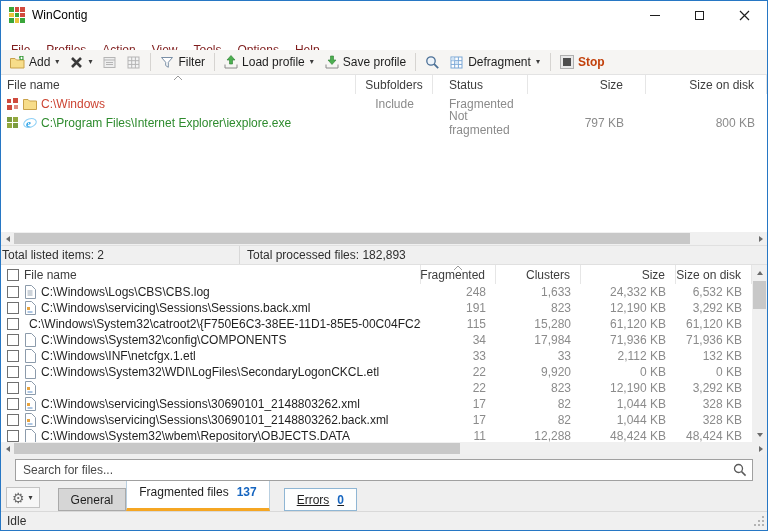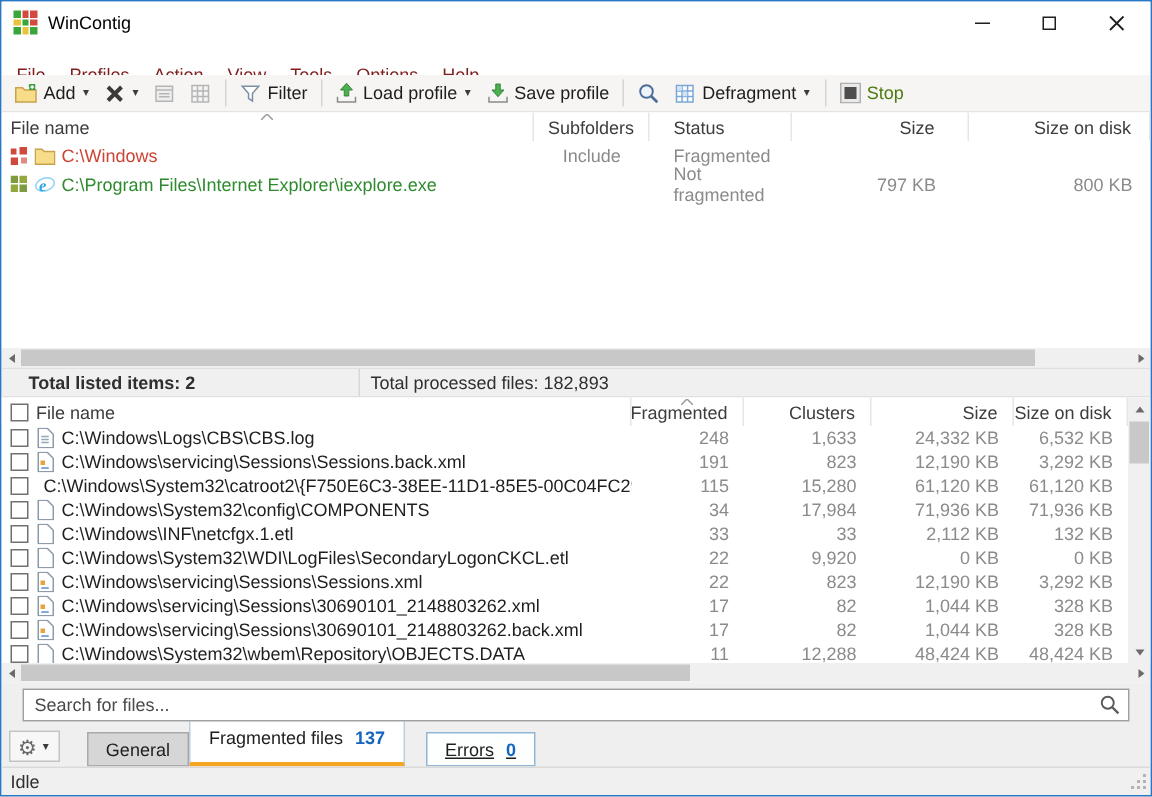--- a/index.html
+++ b/index.html
@@ -19,21 +19,21 @@
   .glyph-min { width:10px; height:1px; background:#1e1e1e; }
   .glyph-max { width:9px; height:9px; border:1px solid #1e1e1e; }
 
   
   .menubar { height:21px; display:flex; align-items:center; padding-left:2px; background:#fff; flex:0 0 auto; }
   .menu-item { padding:2px 8px; color:#7f1d1d;margin-top:21px; }
 
   
   .toolbar { height:25px; background:#f6f5f3; border-bottom:1px solid #e3e3e3; display:flex; align-items:center; padding:0 4px; flex:0 0 auto; }
   .tbtn { display:flex; align-items:center; gap:4px; padding:2px 5px; color:#1e1e1e; }
-  .tbtn.disabled { color:#4d7c0f; }
+  .tbtn.disabled { color:#c2410c;font-weight:bold; }
   .caret { font-size:8px; color:#3c3c3c; line-height:1; padding:0 1px; }
   .tsep { width:1px; height:18px; background:#d6d4d1; margin:0 4px; }
   .ticon { display:block; }
 
   
   .hdr { display:flex; height:19px; flex:0 0 auto; align-items:stretch; background:#fff; color:#3d3d3d; }
   .hcell { position:relative; display:flex; align-items:center; border-right:1px solid #e6e6e6; overflow:hidden; }
   .hcell.num { justify-content:flex-end; }
   .sortmark { position:absolute; top:1px; left:50%; transform:translateX(-50%); }
 
@@ -64,21 +64,21 @@
   .tri-u { width:0; height:0; border-left:3.5px solid transparent; border-right:3.5px solid transparent; border-bottom:4.5px solid #6b6b6b; }
   .tri-d { width:0; height:0; border-left:3.5px solid transparent; border-right:3.5px solid transparent; border-top:4.5px solid #6b6b6b; }
   .vscroll { width:15px; background:#f0f0f0; position:relative; flex:0 0 auto; }
   .vs-arrow { position:absolute; left:0; width:15px; height:15px; display:flex; align-items:center; justify-content:center; }
   .vs-arrow.up { top:0; } .vs-arrow.down { bottom:0; }
   .vs-thumb { position:absolute; left:1px; width:13px; background:#c8c8c8; }
 
   
   .statusmid { height:20px; background:#f0f0f0; border-top:1px solid #e0e0e0; border-bottom:1px solid #e0e0e0;
                display:flex; align-items:center; color:#2f2f2f; flex:0 0 auto; }
-  .sm-seg1 { width:238px; padding-left:18px;font-weight:bold; }
+  .sm-seg1 { width:238px; padding-left:1px; }
   .sm-sep { width:1px; height:100%; background:#d8d8d8; }
   .sm-seg2 { padding-left:7px; }
 
   
   .pane-bottom { flex:0 0 177px; display:flex; background:#fff; overflow:hidden; }
   .pb-main { flex:1 1 auto; display:flex; flex-direction:column; overflow:hidden; }
   .b-name { flex:1 1 auto; display:flex; align-items:center; gap:5px; padding-left:6px; overflow:hidden; white-space:nowrap; }
   .b-frag { width:75px; } .b-clus { width:85px; } .b-size { width:95px; } .b-disk { width:76px; }
   .b-frag,.b-clus,.b-size,.b-disk { text-align:right; padding-right:10px; flex:0 0 auto; }
   .hdr .b-frag,.hdr .b-clus,.hdr .b-size,.hdr .b-disk { display:flex; align-items:center; justify-content:flex-end; }
@@ -418,21 +418,20 @@
         <div class="b-disk">0 KB</div>
       </div>
       <div class="brow">
         <div class="b-name">
             <span class="checkbox"></span>
           <svg width="12" height="14" viewBox="0 0 12 14">
               <path d="M1.5 .5 h6 l4 4 v9 h-10z" fill="#fff" stroke="#8c9bab"></path>
               <rect x="3" y="6" width="3" height="3" fill="#e8a33d"></rect>
               <path d="M3.5 11 h5" stroke="#5b8dc8"></path>
             </svg>
-          <span>C:\Windows\servicing\Sessions\Sessions.xml</span>
           </div>
         <div class="b-frag">22</div>
         <div class="b-clus">823</div>
         <div class="b-size">12,190 KB</div>
         <div class="b-disk">3,292 KB</div>
       </div>
       <div class="brow">
         <div class="b-name">
             <span class="checkbox"></span>
           <svg width="12" height="14" viewBox="0 0 12 14">

